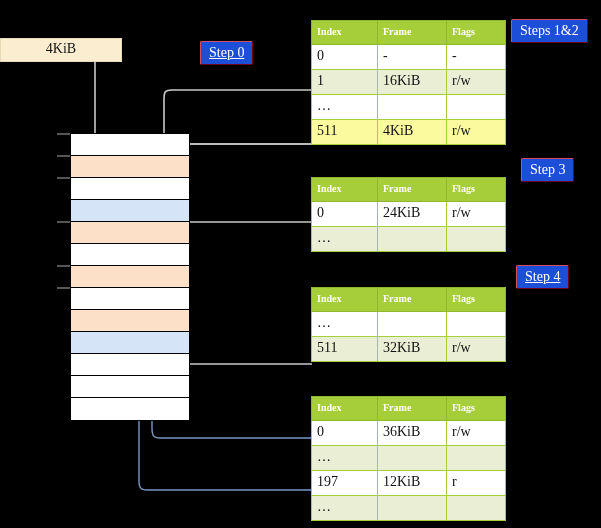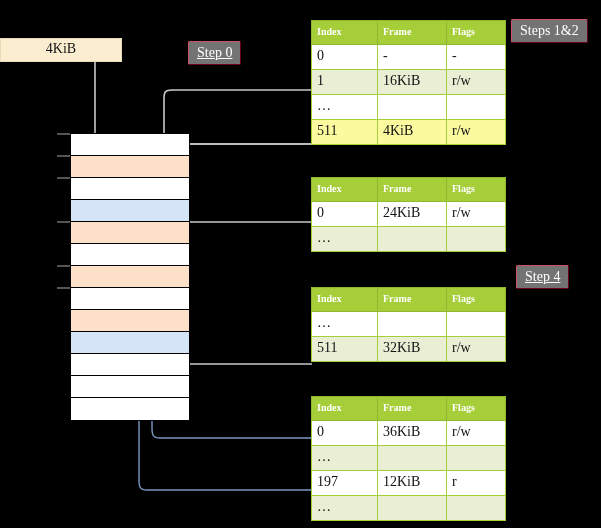--- a/index.html
+++ b/index.html
@@ -12,21 +12,21 @@
     width: 601px;
     height: 528px;
     background: #000000;
     overflow: hidden;
     font-family: "Liberation Serif", "DejaVu Serif", serif;
   }
 
   
   .step-badge {
     position: absolute;
-    background: #737373;
+    background: #1d4ed8;
     color: #ffffff;
     font-family: "Liberation Serif", "DejaVu Serif", serif;
     font-size: 14px;
     line-height: 17px;
     padding: 2px 8px 3px 8px;
     border-radius: 2px;
     border-top: 1px solid #d24d66;
     border-left: 1px solid #d24d66;
     border-right: 1px solid #6d0018;
     border-bottom: 1px solid #6d0018;
@@ -145,25 +145,28 @@
 
     <path d="M312,438 L160,438 C153,438 152,435 152,428 L152,332" stroke="#7a96c2" stroke-width="1.4" fill="none" marker-end="url(#ablue)"></path>
 
     <path d="M312,490 L147,490 C140,490 139,487 139,480 L139,212" stroke="#7a96c2" stroke-width="1.4" fill="none" marker-end="url(#ablue)"></path>
   </svg>
 
   <div class="frame-box" style="left:0px; top:38px; width:120px; height:22px;">
     <span>4KiB</span>
   </div>
 
-  <div class="step-badge" style="left:188px; top:41px;text-decoration:underline;">
+  <div class="step-badge" style="left:200px; top:41px;text-decoration:underline;">
     <span>Step 0</span>
   </div>
   <div class="step-badge" style="left:511px; top:19px;">
     <span>Steps 1&amp;2</span>
+  </div>
+  <div class="step-badge" style="left:521px; top:158px;">
+    <span>Step 3</span>
   </div>
   <div class="step-badge" style="left:516px; top:265px;text-decoration:underline;">
     <span>Step 4</span>
   </div>
 
   <div class="tick" style="top:133px;"></div>
   <div class="tick" style="top:155px;"></div>
   <div class="tick" style="top:177px;"></div>
   <div class="tick" style="top:221px;"></div>
   <div class="tick" style="top:265px;"></div>

